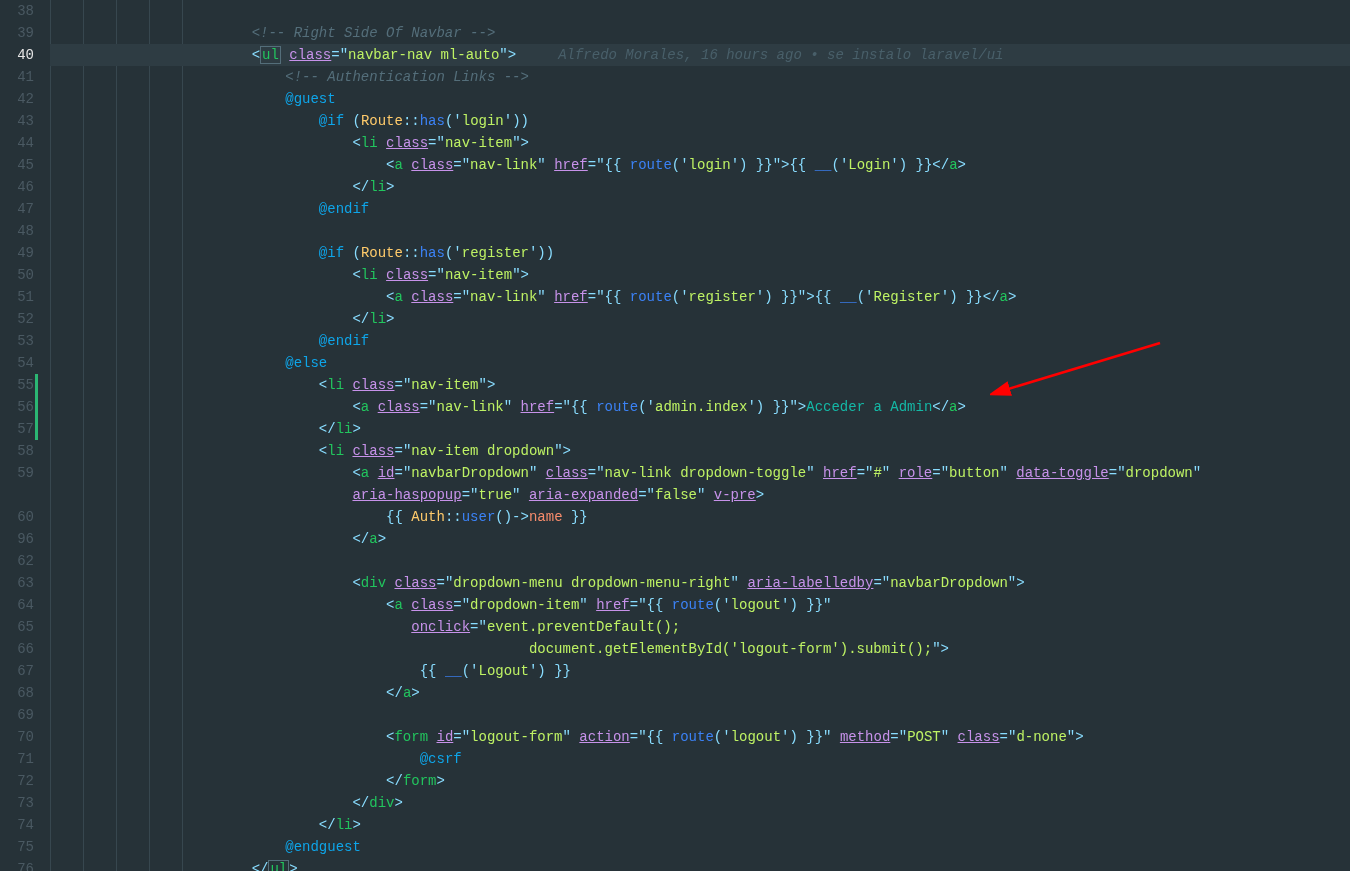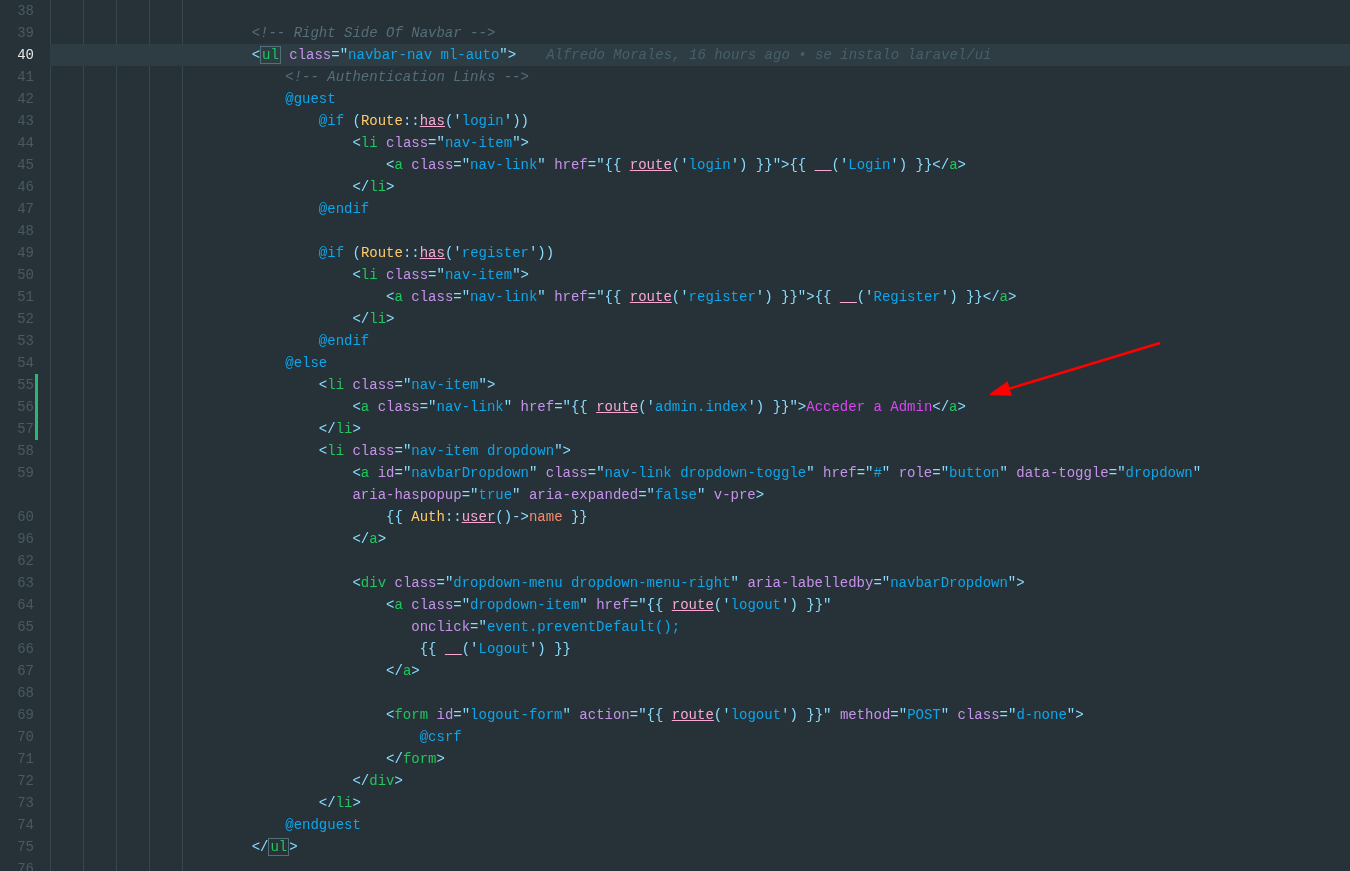--- a/index.html
+++ b/index.html
@@ -61,34 +61,34 @@
   .modified-bar {
     position: absolute;
     left: -15px;
     width: 3px;
     background: #2bb673;
   }
   
   .cm { color: #546E7A; font-style: italic; } 
   .pn { color: #89DDFF; } 
   .tg { color: #22c55e; } 
-  .at { color: #C792EA; } 
-  .st { color: #0ea5e9; } 
+  .at { color: #C792EA; text-decoration: underline; } 
+  .st { color: #bef264; } 
   .sq { color: #89DDFF; } 
-  .tx { color: #d946ef; } 
+  .tx { color: #14b8a6; } 
   .or { color: #F78C6C; } 
   .ye { color: #FFCB6B; } 
-  .bl { color: #f9a8d4; text-decoration: underline; } 
+  .bl { color: #3b82f6; } 
   .kw { color: #0ea5e9; } 
   .mt { color: #89DDFF; } 
   .blame {
     color: #546E7A;
     font-style: italic;
     opacity: 0.7;
-    margin-left: 30px;
+    margin-left: 42px;
   }
   .boxed {
     border: 1px solid #546E7A;
     padding: 0 1px;
   }
   .arrow {
     position: absolute;
     pointer-events: none;
   }
 </style>
@@ -202,20 +202,21 @@
     <div class="line">                                    <span class="pn">&lt;/</span><span class="tg">a</span><span class="pn">&gt;</span></div>
 
     <div class="line"></div>
 
     <div class="line">                                    <span class="pn">&lt;</span><span class="tg">div</span><span class="pn"> </span><span class="at">class</span><span class="pn">=</span><span class="sq">"</span><span class="st">dropdown-menu dropdown-menu-right</span><span class="sq">"</span><span class="pn"> </span><span class="at">aria-labelledby</span><span class="pn">=</span><span class="sq">"</span><span class="st">navbarDropdown</span><span class="sq">"</span><span class="pn">&gt;</span></div>
 
     <div class="line">                                        <span class="pn">&lt;</span><span class="tg">a</span><span class="pn"> </span><span class="at">class</span><span class="pn">=</span><span class="sq">"</span><span class="st">dropdown-item</span><span class="sq">"</span><span class="pn"> </span><span class="at">href</span><span class="pn">=</span><span class="sq">"</span><span class="mt">{{ </span><span class="bl">route</span><span class="pn">(</span><span class="sq">'</span><span class="st">logout</span><span class="sq">'</span><span class="pn">)</span><span class="mt"> }}</span><span class="sq">"</span></div>
 
     <div class="line">                                           <span class="at">onclick</span><span class="pn">=</span><span class="sq">"</span><span class="st">event.preventDefault();</span></div>
 
+    <div class="line">                                                         <span class="st">document.getElementById('logout-form').submit();</span><span class="sq">"</span><span class="pn">&gt;</span></div>
 
     <div class="line">                                            <span class="mt">{{ </span><span class="bl">__</span><span class="pn">(</span><span class="sq">'</span><span class="st">Logout</span><span class="sq">'</span><span class="pn">)</span><span class="mt"> }}</span></div>
 
     <div class="line">                                        <span class="pn">&lt;/</span><span class="tg">a</span><span class="pn">&gt;</span></div>
 
     <div class="line"></div>
 
     <div class="line">                                        <span class="pn">&lt;</span><span class="tg">form</span><span class="pn"> </span><span class="at">id</span><span class="pn">=</span><span class="sq">"</span><span class="st">logout-form</span><span class="sq">"</span><span class="pn"> </span><span class="at">action</span><span class="pn">=</span><span class="sq">"</span><span class="mt">{{ </span><span class="bl">route</span><span class="pn">(</span><span class="sq">'</span><span class="st">logout</span><span class="sq">'</span><span class="pn">)</span><span class="mt"> }}</span><span class="sq">"</span><span class="pn"> </span><span class="at">method</span><span class="pn">=</span><span class="sq">"</span><span class="st">POST</span><span class="sq">"</span><span class="pn"> </span><span class="at">class</span><span class="pn">=</span><span class="sq">"</span><span class="st">d-none</span><span class="sq">"</span><span class="pn">&gt;</span></div>
 
     <div class="line">                                            <span class="kw">@csrf</span></div>

